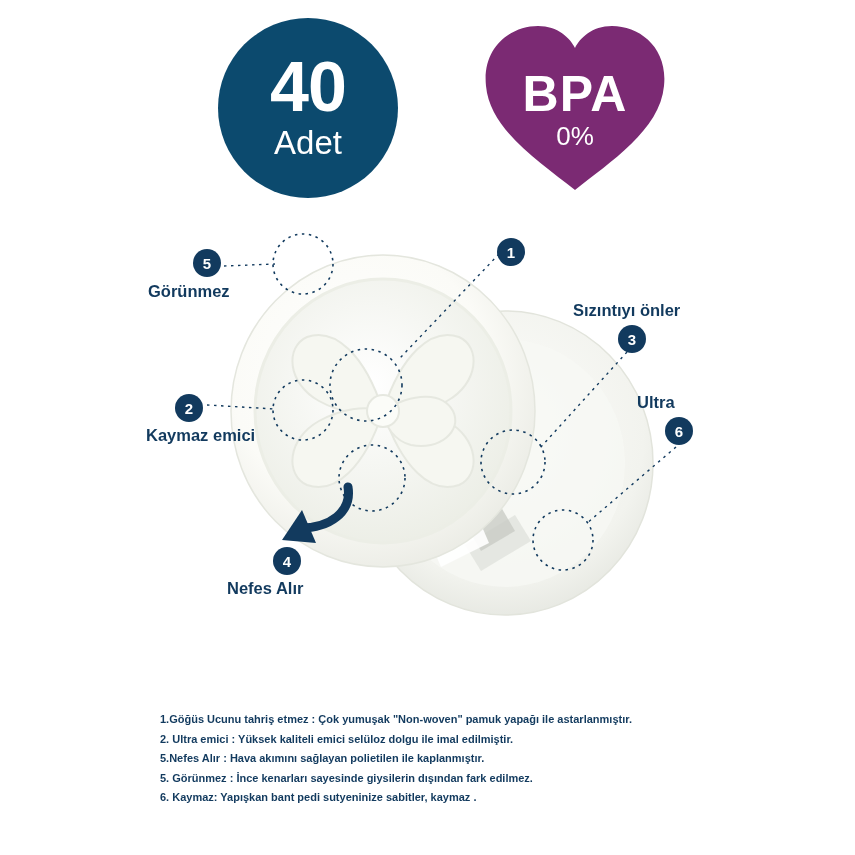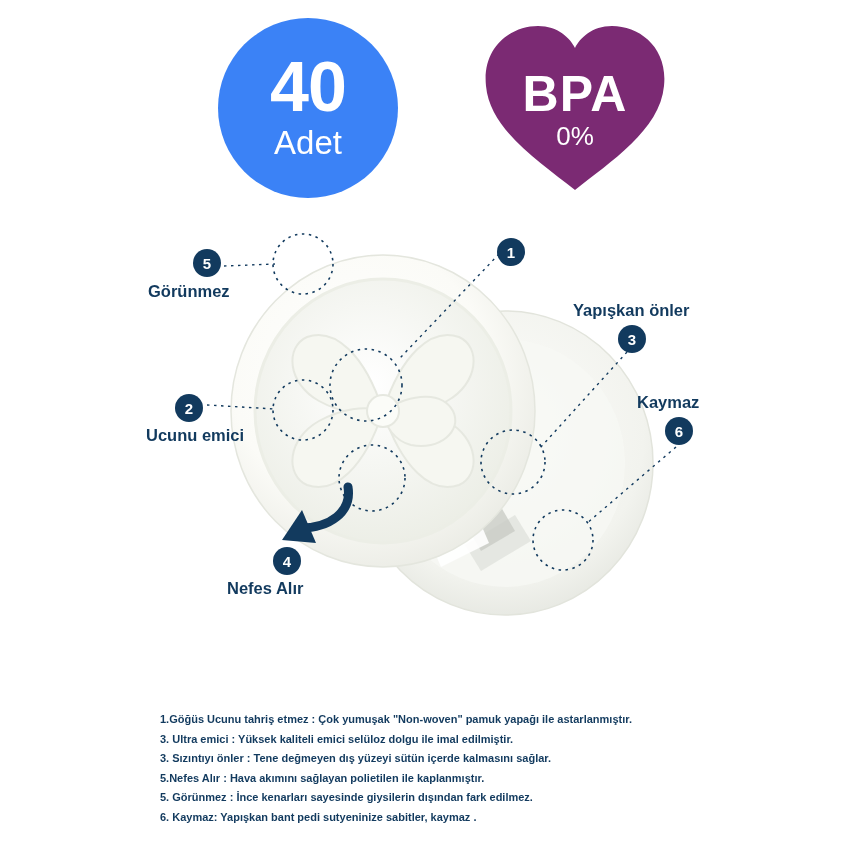--- a/index.html
+++ b/index.html
@@ -23,21 +23,21 @@
   }
 
   
   .badge-circle {
     position: absolute;
     left: 218px;
     top: 18px;
     width: 180px;
     height: 180px;
     border-radius: 50%;
-    background: #3b82f6;
+    background: #0c4a6e;
     color: #ffffff;
     display: flex;
     flex-direction: column;
     align-items: center;
     justify-content: center;
   }
   .badge-circle .big {
     font-size: 70px;
     font-weight: bold;
     line-height: 0.95;
@@ -237,36 +237,35 @@
     <line x1="224" y1="266" x2="275" y2="264" stroke="#123a5e" stroke-width="1.4" stroke-dasharray="2.5 4.5"></line>
     <line x1="676" y1="447" x2="586" y2="524" stroke="#123a5e" stroke-width="1.4" stroke-dasharray="2.5 4.5"></line>
 
     <path d="M348 487 C 352 512, 330 528, 300 528" fill="none" stroke="#123a5e" stroke-width="9" stroke-linecap="round"></path>
     <path d="M302 510 L282 540 L316 543 Z" fill="#123a5e"></path>
   </svg>
 
   <div class="marker" id="mk1">1</div>
 
   <div class="marker" id="mk2">2</div>
-  <div class="callout-label" id="lbl2">Ucunu emici</div>
+  <div class="callout-label" id="lbl2">Kaymaz emici</div>
 
   <div class="marker" id="mk3">3</div>
-  <div class="callout-label" id="lbl3">Yapışkan önler</div>
+  <div class="callout-label" id="lbl3">Sızıntıyı önler</div>
 
   <div class="marker" id="mk4">4</div>
   <div class="callout-label" id="lbl4">Nefes Alır</div>
 
   <div class="marker" id="mk5">5</div>
   <div class="callout-label" id="lbl5">Görünmez</div>
 
   <div class="marker" id="mk6">6</div>
-  <div class="callout-label" id="lbl6">Kaymaz</div>
+  <div class="callout-label" id="lbl6">Ultra</div>
 
   <div id="notes">
     <div class="note-line">1.Göğüs Ucunu tahriş etmez : Çok yumuşak "Non-woven" pamuk yapağı ile astarlanmıştır.</div>
-    <div class="note-line">3. Ultra emici : Yüksek kaliteli emici selüloz dolgu ile imal edilmiştir.</div>
-    <div class="note-line">3. Sızıntıyı önler : Tene değmeyen dış yüzeyi sütün içerde kalmasını sağlar.</div>
+    <div class="note-line">2. Ultra emici : Yüksek kaliteli emici selüloz dolgu ile imal edilmiştir.</div>
     <div class="note-line">5.Nefes Alır : Hava akımını sağlayan polietilen ile kaplanmıştır.</div>
     <div class="note-line">5. Görünmez : İnce kenarları sayesinde giysilerin dışından fark edilmez.</div>
     <div class="note-line">6. Kaymaz: Yapışkan bant pedi sutyeninize sabitler, kaymaz .</div>
   </div>
 
 </div>
 
 </body></html>

